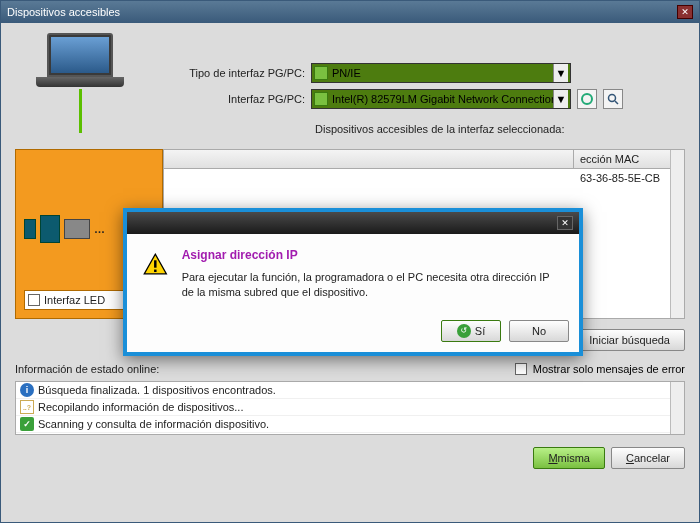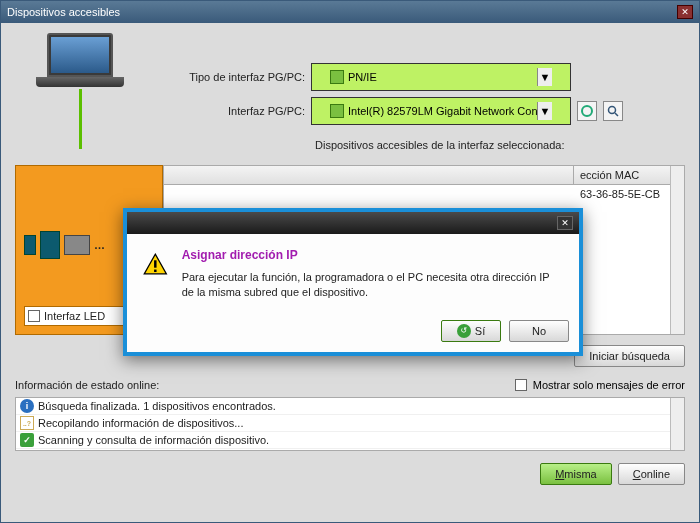--- a/index.html
+++ b/index.html
@@ -16,21 +16,21 @@
   .toprow { display: flex; gap: 30px; }
   .laptop { width: 90px; display: flex; flex-direction: column; align-items: center; margin-left: 20px; }
   .lap-screen { width: 66px; height: 44px; background: #3a3a3a; border: 2px solid #555; border-radius: 3px 3px 0 0; position: relative; }
   .lap-screen::after { content:""; position:absolute; top:2px;left:2px;right:2px;bottom:2px;background:linear-gradient(#6a9fd4,#2b5a8a); }
   .lap-base { width: 88px; height: 10px; background: linear-gradient(#666,#333); border-radius: 0 0 4px 4px; }
   .line { width: 3px; flex:1; background: #5bbf00; margin: 2px auto; height: 80px; }
 
   .form { flex: 1; padding-top: 30px; }
   .frow { display: flex; align-items: center; gap: 6px; margin-bottom: 6px; }
   .frow label { width: 150px; text-align: right; color: #222; }
-  .select { flex: 1; height: 28px; border: 1px solid #333; background: #bef264; display: flex; align-items: center; padding: 0 18px; position: relative; }
+  .select { flex: 1; height: 20px; border: 1px solid #333; background: #4d7c0f; display: flex; align-items: center; padding: 0 2px; position: relative; }
   .select .ic { width: 14px; height: 14px; margin-right: 4px; display: flex; align-items:center; justify-content:center; }
   .select .ic.green { background: #7ac040; border: 1px solid #3a7a10; }
   .select .txt { flex:1; white-space: nowrap; overflow: hidden; }
   .select .arrow { width: 15px; height: 18px; border-left: 1px solid #888; display:flex;align-items:center;justify-content:center; background:#eee; }
   .iconbtn { width: 20px; height: 20px; border: 1px solid #888; background:#f4f4f4; display:flex;align-items:center;justify-content:center; cursor:pointer; }
 
   .subheader { margin-top: 14px; margin-left: 160px; color:#222; }
 
   
   .midrow { display: flex; gap: 0; margin-top: 8px; position: relative; }
@@ -185,21 +185,21 @@
         <span>Scanning y consulta de información dispositivo.</span>
       </div>
       <div class="scrolly"></div>
     </div>
 
     <div class="footer">
       <div class="btn green">
         <span><span class="u">M</span><span>misma</span></span>
       </div>
       <div class="btn">
-        <span><span class="u">C</span><span>online</span></span>
+        <span><span class="u">C</span><span>ancelar</span></span>
       </div>
     </div>
 
     <div class="modal">
       <div class="mtitle">
         <div class="x">✕</div>
       </div>
       <div class="mbody">
         <svg class="warnicon" viewBox="0 0 40 36">
           <polygon points="20,2 38,34 2,34" fill="#ffd400" stroke="#000" stroke-width="2"></polygon>

